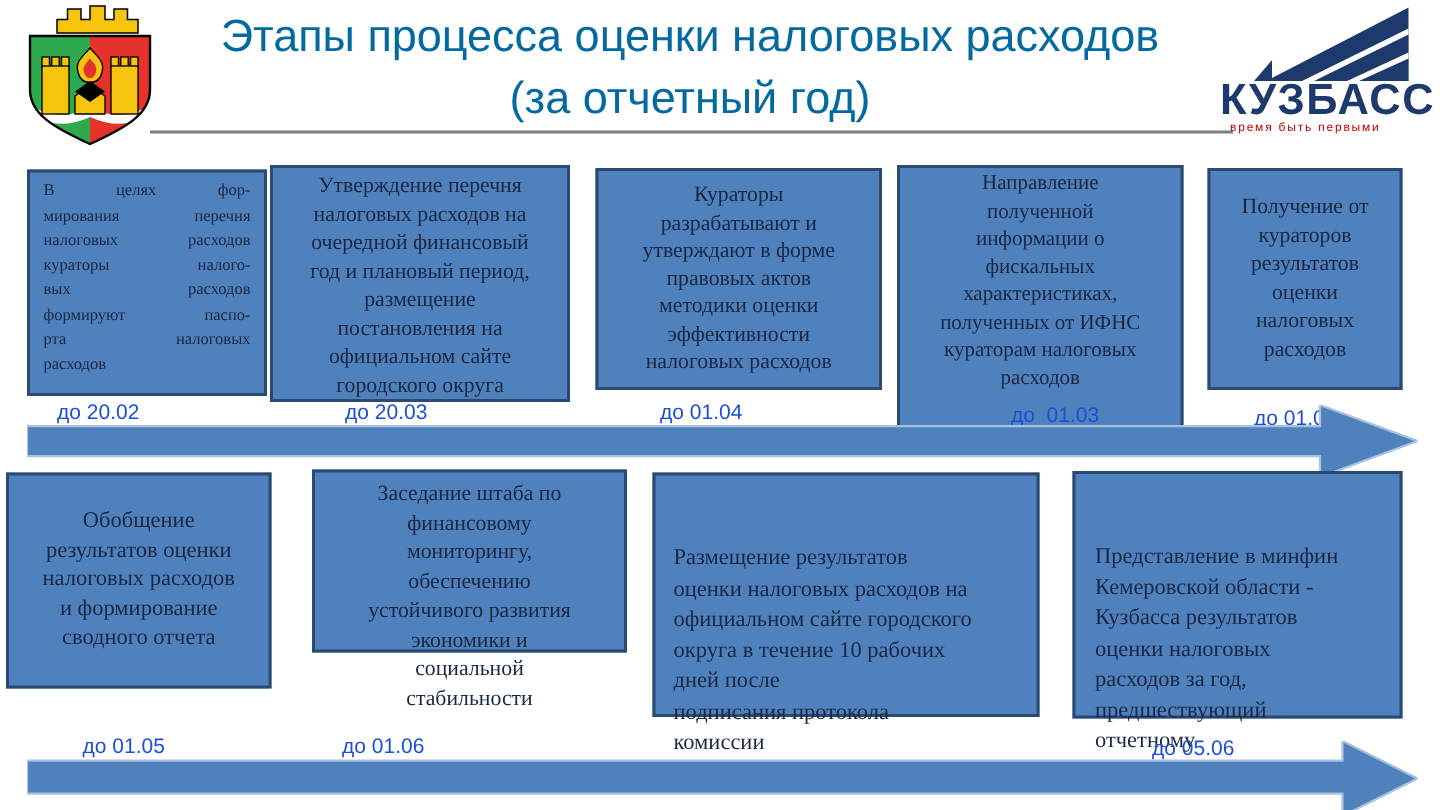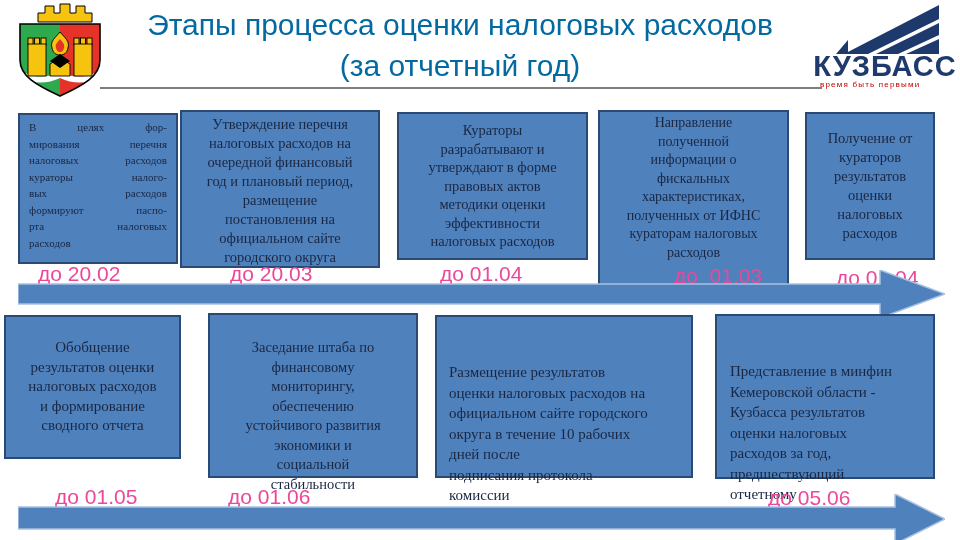--- a/index.html
+++ b/index.html
@@ -22,26 +22,26 @@
   .leftal .box-text{text-align:left;margin-top:29px;}
   .justify .box-text{text-align:justify;text-align-last:justify;}
 
   .t1{left:18px;top:113px;width:160px;height:151px;padding:4px 9px;font-size:11px;line-height:16.5px;}
   .t2{left:180px;top:110px;width:200px;height:158px;padding:3px 2px;font-size:14.5px;line-height:19px;}
   .t3{left:397px;top:112px;width:191px;height:148px;padding:0 4px;font-size:14.5px;line-height:18.5px;}
   .t4{left:598px;top:110px;width:191px;height:189px;padding:2px 2px;font-size:14px;line-height:18.5px;}
   .t5{left:805px;top:112px;width:130px;height:148px;padding:0 4px;font-size:14.5px;line-height:19px;}
 
   .b1{left:4px;top:315px;width:177px;height:144px;padding:0 6px;font-size:15px;line-height:19.5px;}
-  .b2{left:208px;top:313px;width:210px;height:165px;padding:23px 4px;font-size:14.5px;line-height:19.5px;}
+  .b2{left:208px;top:313px;width:210px;height:122px;padding:5px 4px;font-size:14.5px;line-height:19.5px;}
   .b3{left:435px;top:315px;width:258px;height:163px;padding:16px 12px 0 12px;font-size:15px;line-height:20.5px;}
   .b4{left:715px;top:314px;width:220px;height:165px;padding:16px 8px 0 13px;font-size:15px;line-height:20.5px;}
 
   
-  .date{position:absolute;color:#ec4899;font-size:21px;line-height:22px;white-space:pre;
+  .date{position:absolute;color:#1d4ed8;font-size:14px;line-height:22px;white-space:pre;
         font-family:"Liberation Sans",sans-serif;}
   .d-t1{left:38px;top:263px;} .d-t2{left:230px;top:263px;} .d-t3{left:440px;top:263px;}
   .d-t4{left:674px;top:265px;} .d-t5{left:836px;top:267px;}
   .d-b1{left:55px;top:486px;} .d-b2{left:228px;top:486px;} .d-b4{left:768px;top:487px;}
 
   
   .arrow{position:absolute;left:18px;width:927px;}
   .arrow-top{top:270px;height:48px;}
   .arrow-bottom{top:494px;height:50px;}
 </style>

